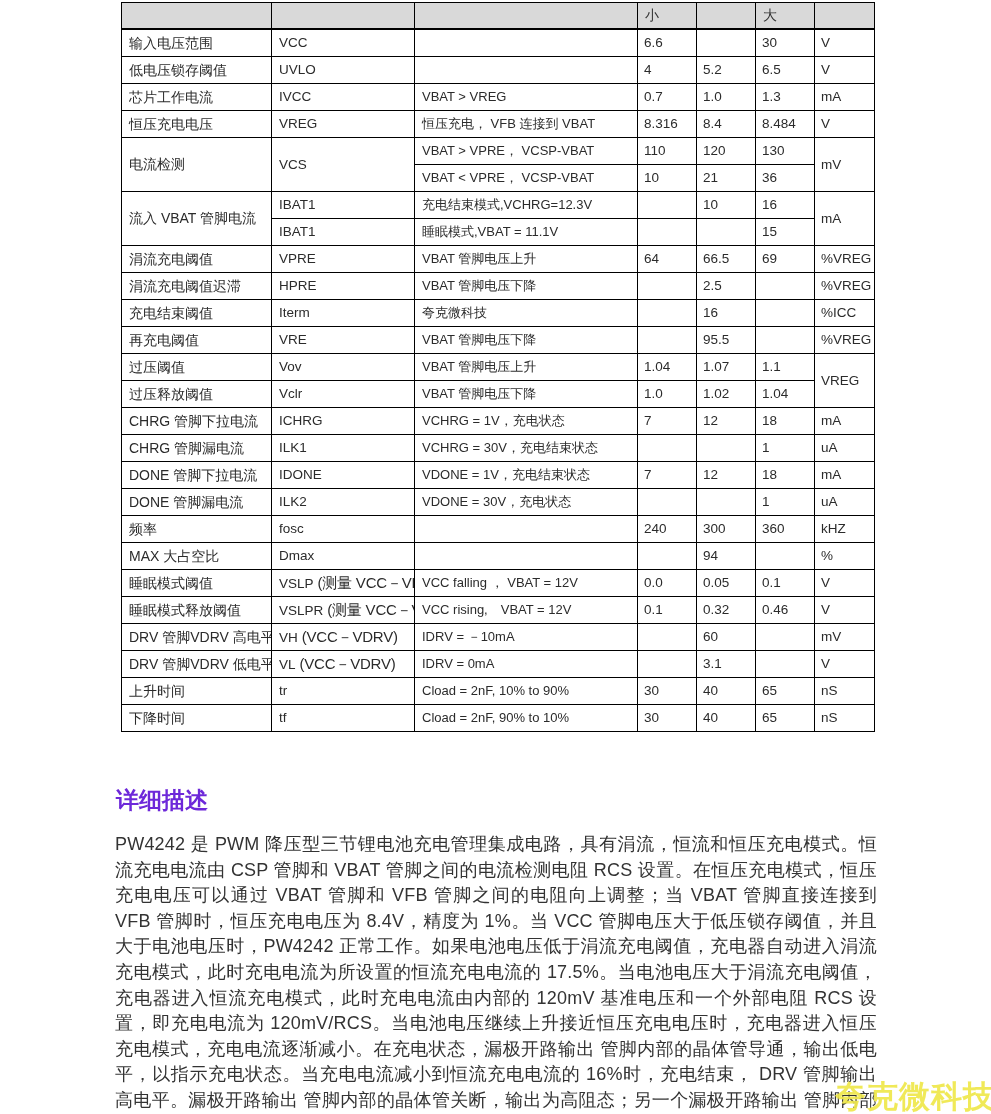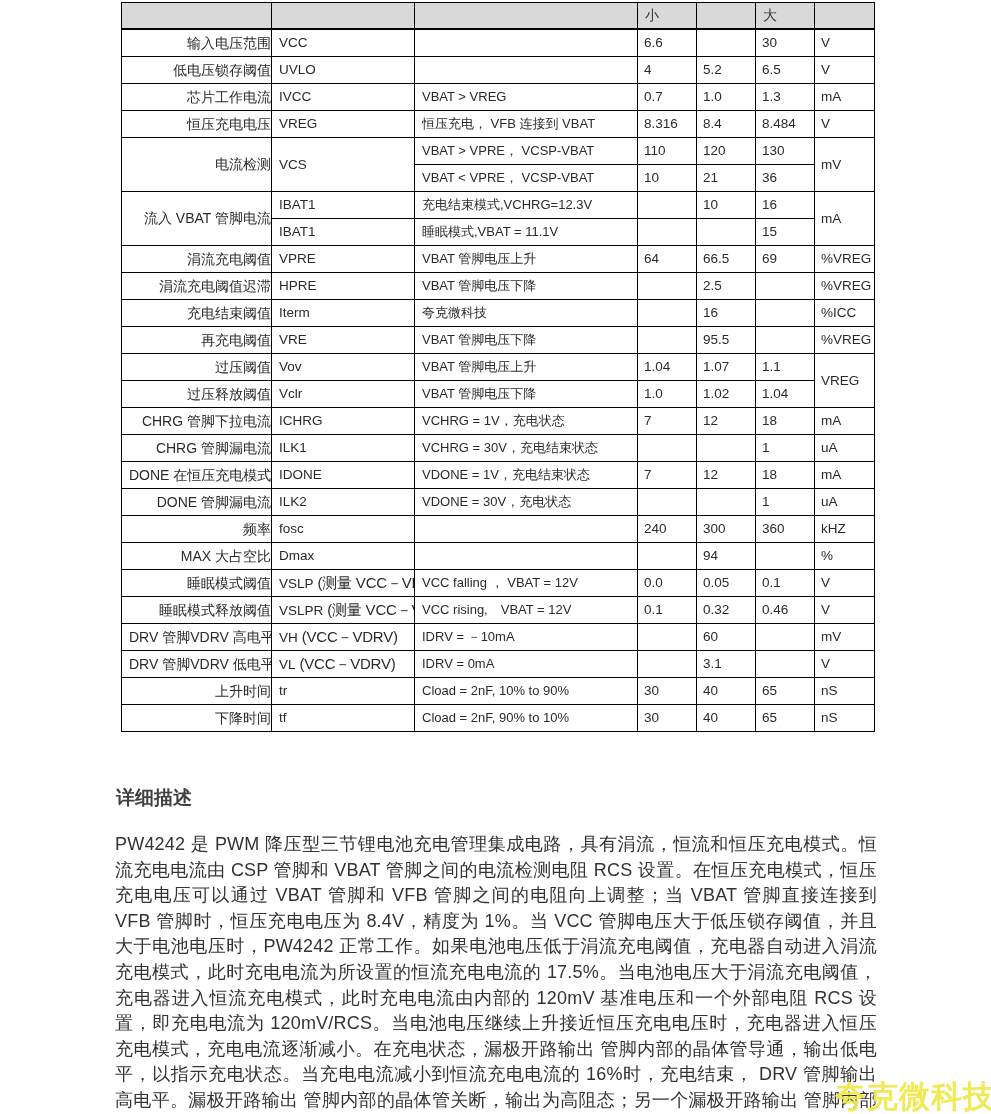--- a/index.html
+++ b/index.html
@@ -9,28 +9,28 @@
 
   
   table.spec{position:absolute;left:121px;top:2px;width:753px;
              border-collapse:collapse;table-layout:fixed;
              font-size:13.5px;color:#2b2b2b;}
   table.spec th,table.spec td{border:1px solid #000;overflow:hidden;
              white-space:nowrap;vertical-align:middle;padding:0 0 0 7px;
              height:26px;font-weight:normal;text-align:left;line-height:1.15;}
   table.spec thead th{background:#d9d9d9;height:25px;border-bottom:2px solid #000;
              font-size:14px;color:#333;}
-  table.spec td.p{font-size:14px;text-align:right;}
+  table.spec td.p{font-size:14px;}
   table.spec td.c{font-size:13px;margin-left:31px;}
   table.spec td.v,table.spec td.u{padding-left:6px;}
   table.spec .sm{font-size:15px;letter-spacing:-0.2px;}
 
   
   .sec-title{position:absolute;left:116px;top:785px;margin:0;
-             font-size:19px;font-weight:bold;color:#404040;}
+             font-size:23px;font-weight:bold;color:#6d28d9;}
   .desc{position:absolute;left:115px;top:832px;width:762px;margin:0;
         font-size:18px;line-height:25.6px;color:#333;text-align:justify;
         letter-spacing:0.2px;}
 
   
   .watermark{position:absolute;right:-4px;bottom:-4px;font-size:31px;
              font-weight:bold;color:#efe84a;opacity:0.92;z-index:5;
              letter-spacing:1px;white-space:nowrap;}
 </style>
 </head>
@@ -192,21 +192,21 @@
         <tr>
           <td class="p">CHRG 管脚漏电流</td>
           <td class="s">ILK1</td>
           <td class="c">VCHRG = 30V，充电结束状态</td>
           <td class="v"></td>
           <td class="v"></td>
           <td class="v">1</td>
           <td class="u">uA</td>
         </tr>
         <tr>
-          <td class="p">DONE 在恒压充电模式</td>
+          <td class="p">DONE 管脚下拉电流</td>
           <td class="s">IDONE</td>
           <td class="c">VDONE = 1V，充电结束状态</td>
           <td class="v">7</td>
           <td class="v">12</td>
           <td class="v">18</td>
           <td class="u">mA</td>
         </tr>
         <tr>
           <td class="p">DONE 管脚漏电流</td>
           <td class="s">ILK2</td>

